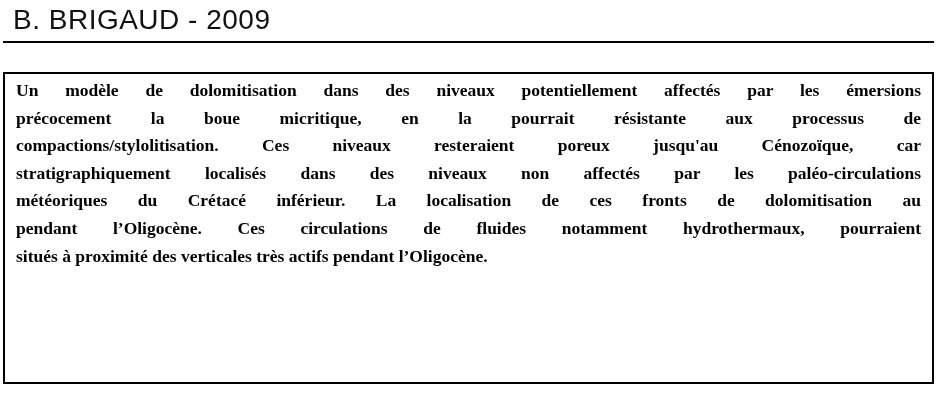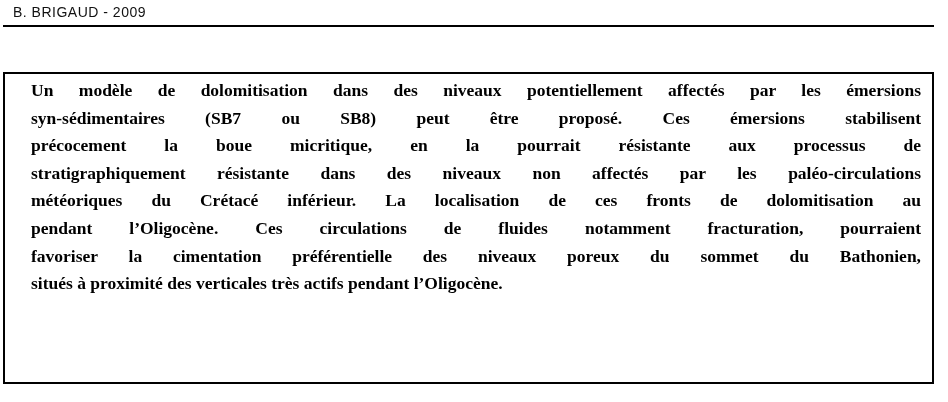--- a/index.html
+++ b/index.html
@@ -19,34 +19,34 @@
     position: absolute;
     top: 0;
     left: 3px;
     width: 931px;
     border-bottom: 2px solid #000000;
     padding: 4px 0 5px 10px;
   }
   .header-title {
     margin: 0;
     font-family: "Liberation Sans", sans-serif;
-    font-size: 14px;
+    font-size: 28px;
     font-weight: 400;
     color: #111111;
     letter-spacing: 0.5px;
   }
   .abstract-box {
     position: absolute;
     top: 72px;
     left: 3px;
     width: 931px;
     height: 312px;
     border: 2px solid #000000;
     background: #ffffff;
-    padding: 3px 11px 0 26px;
+    padding: 3px 11px 0 11px;
   }
   .paragraph {
     font-family: "Liberation Serif", serif;
     font-weight: 700;
     font-size: 17.5px;
     line-height: 27.6px;
     color: #000000;
   }
   .line {
     text-align: justify;
@@ -61,22 +61,21 @@
 <body>
 
 <div class="page">
   <div class="header">
     <h1 class="header-title">B. BRIGAUD - 2009</h1>
   </div>
 
   <div class="abstract-box">
     <div class="paragraph">
         <div class="line">Un modèle de dolomitisation dans des niveaux potentiellement affectés par les émersions</div>
-        <div class="line">syn-sédimentaires (SB7 ou SB8) peut être proposé. Ces émersions stabilisent</div>
         <div class="line">précocement la boue micritique, en la pourrait résistante aux processus de</div>
-        <div class="line">stratigraphiquement résistante dans des niveaux non affectés par les paléo-circulations</div>
+        <div class="line">compactions/stylolitisation. Ces niveaux resteraient poreux jusqu'au Cénozoïque, car</div>
+        <div class="line">stratigraphiquement localisés dans des niveaux non affectés par les paléo-circulations</div>
         <div class="line">météoriques du Crétacé inférieur. La localisation de ces fronts de dolomitisation au</div>
-        <div class="line">pendant l’Oligocène. Ces circulations de fluides notamment fracturation, pourraient</div>
-        <div class="line">favoriser la cimentation préférentielle des niveaux poreux du sommet du Bathonien,</div>
+        <div class="line">pendant l’Oligocène. Ces circulations de fluides notamment hydrothermaux, pourraient</div>
         <div class="line last-line">situés à proximité des verticales très actifs pendant l’Oligocène.</div>
       </div>
   </div>
 </div>
 
 </body></html>

